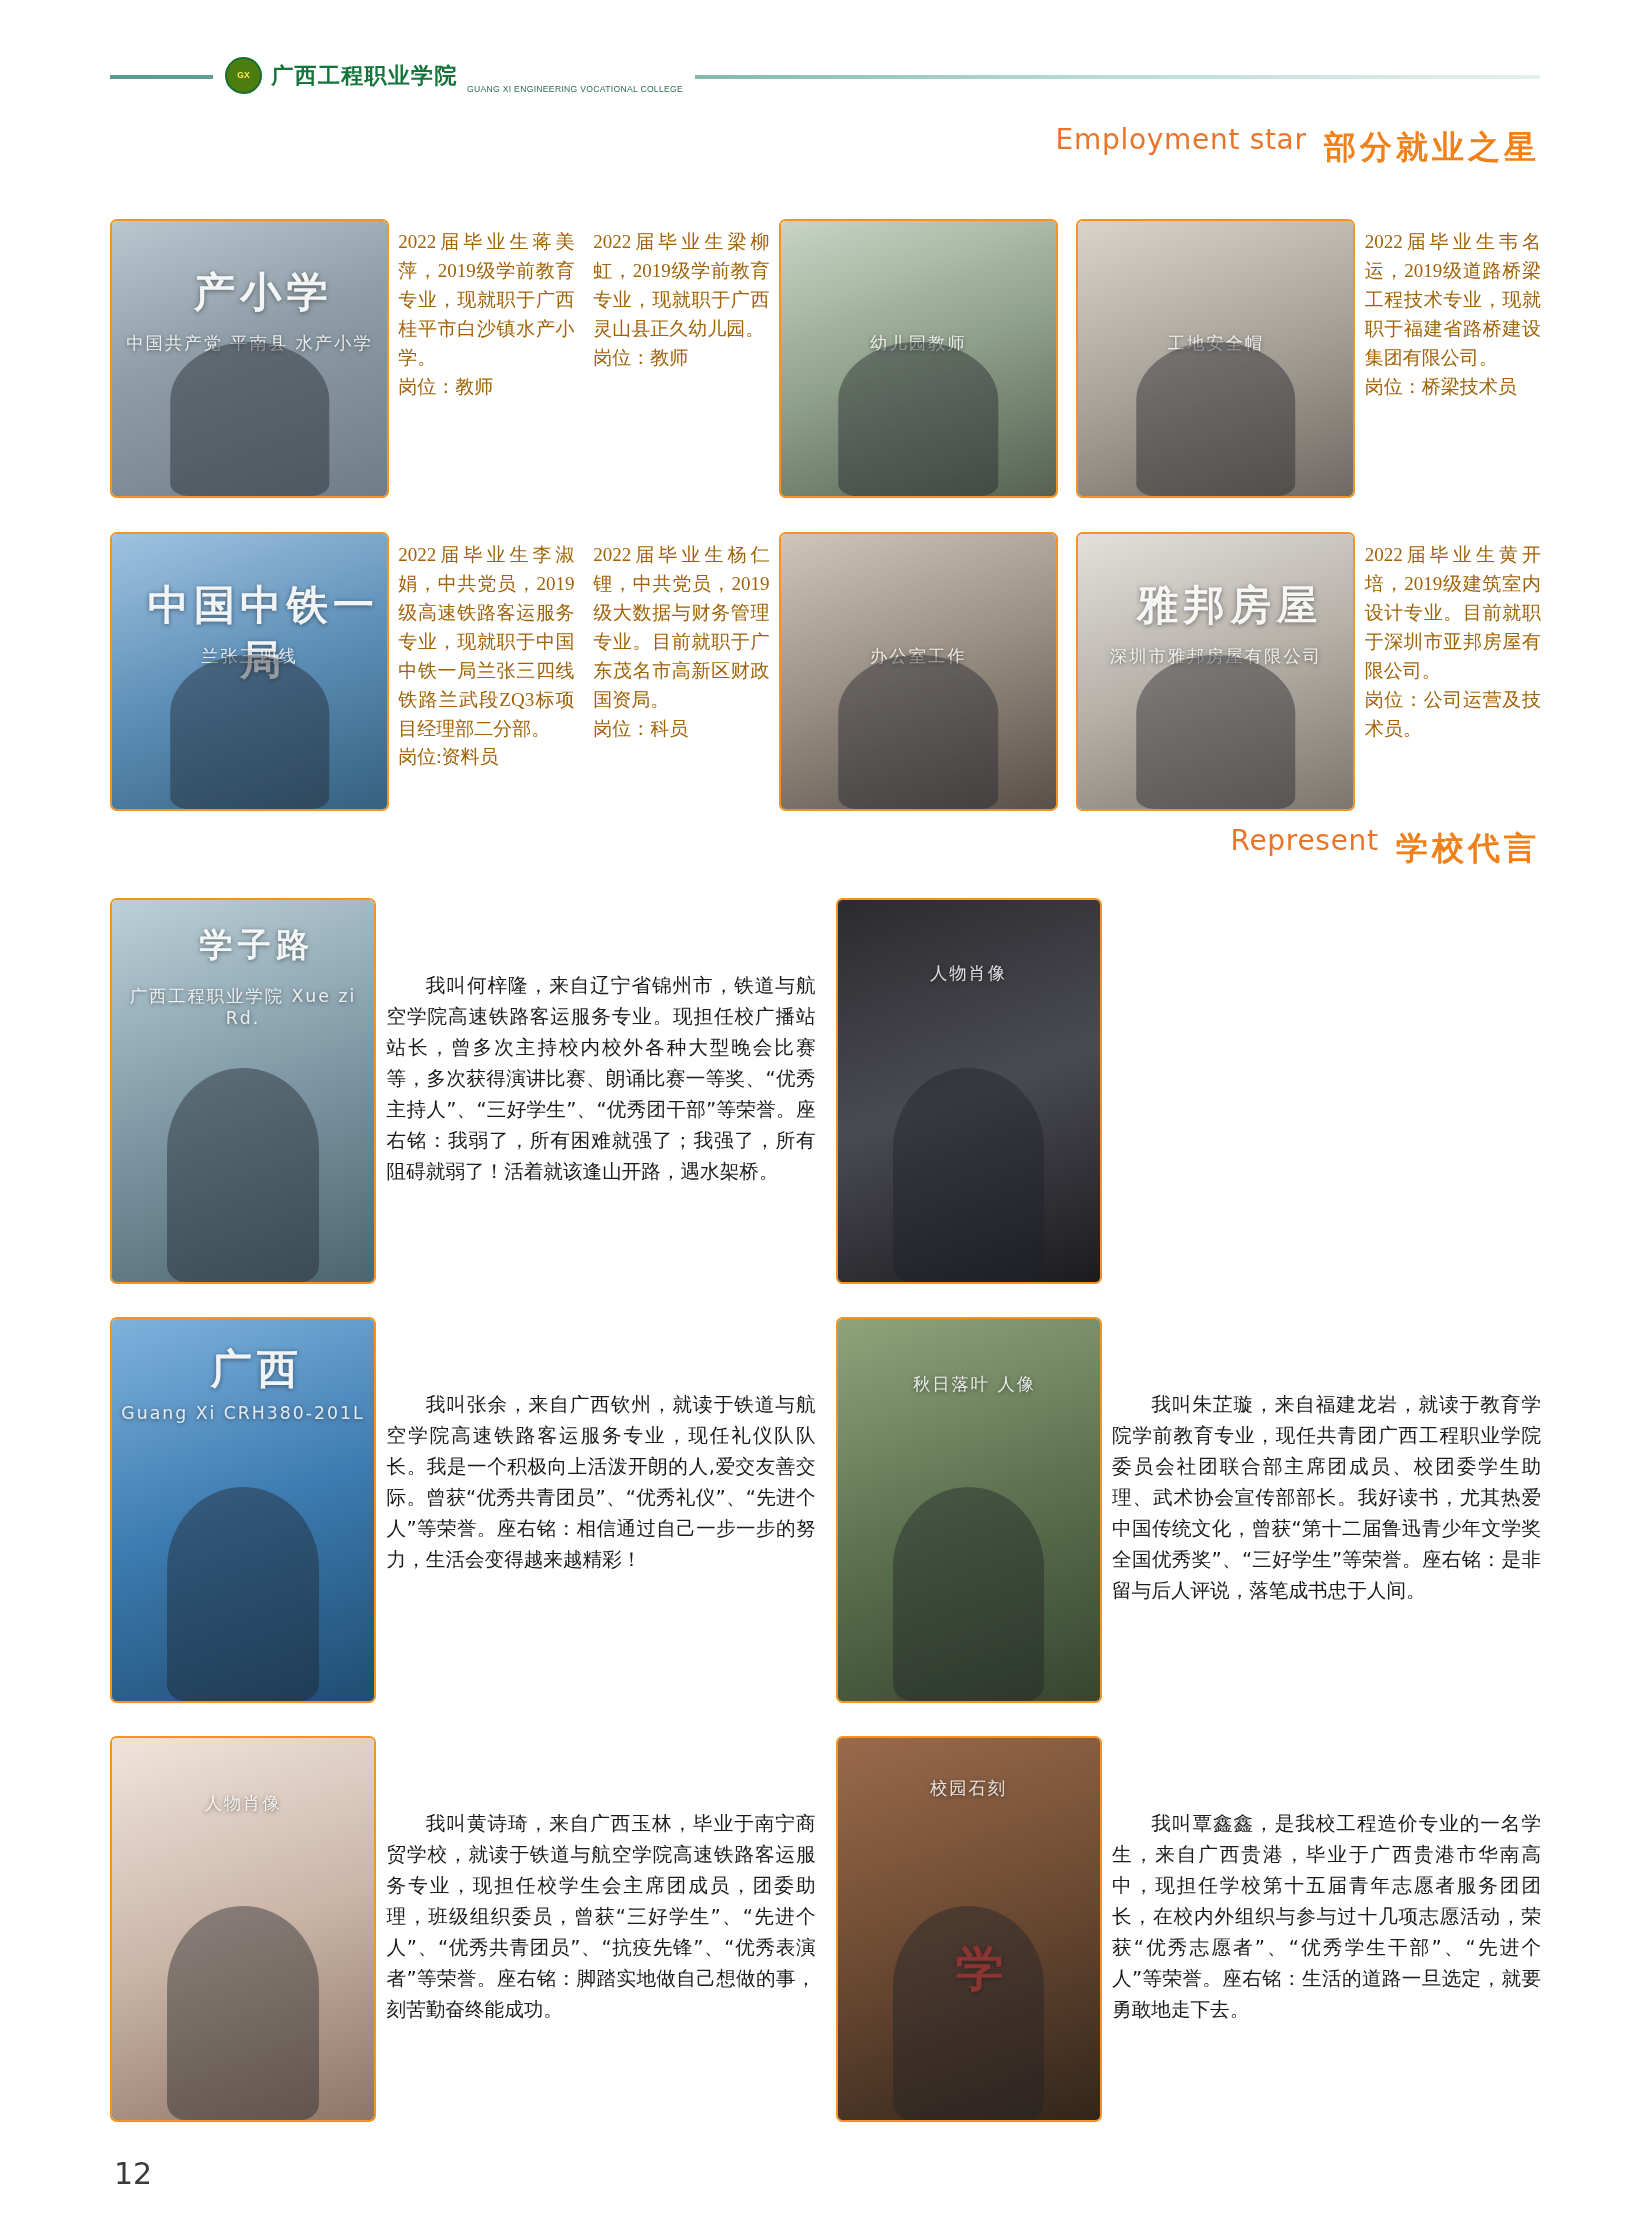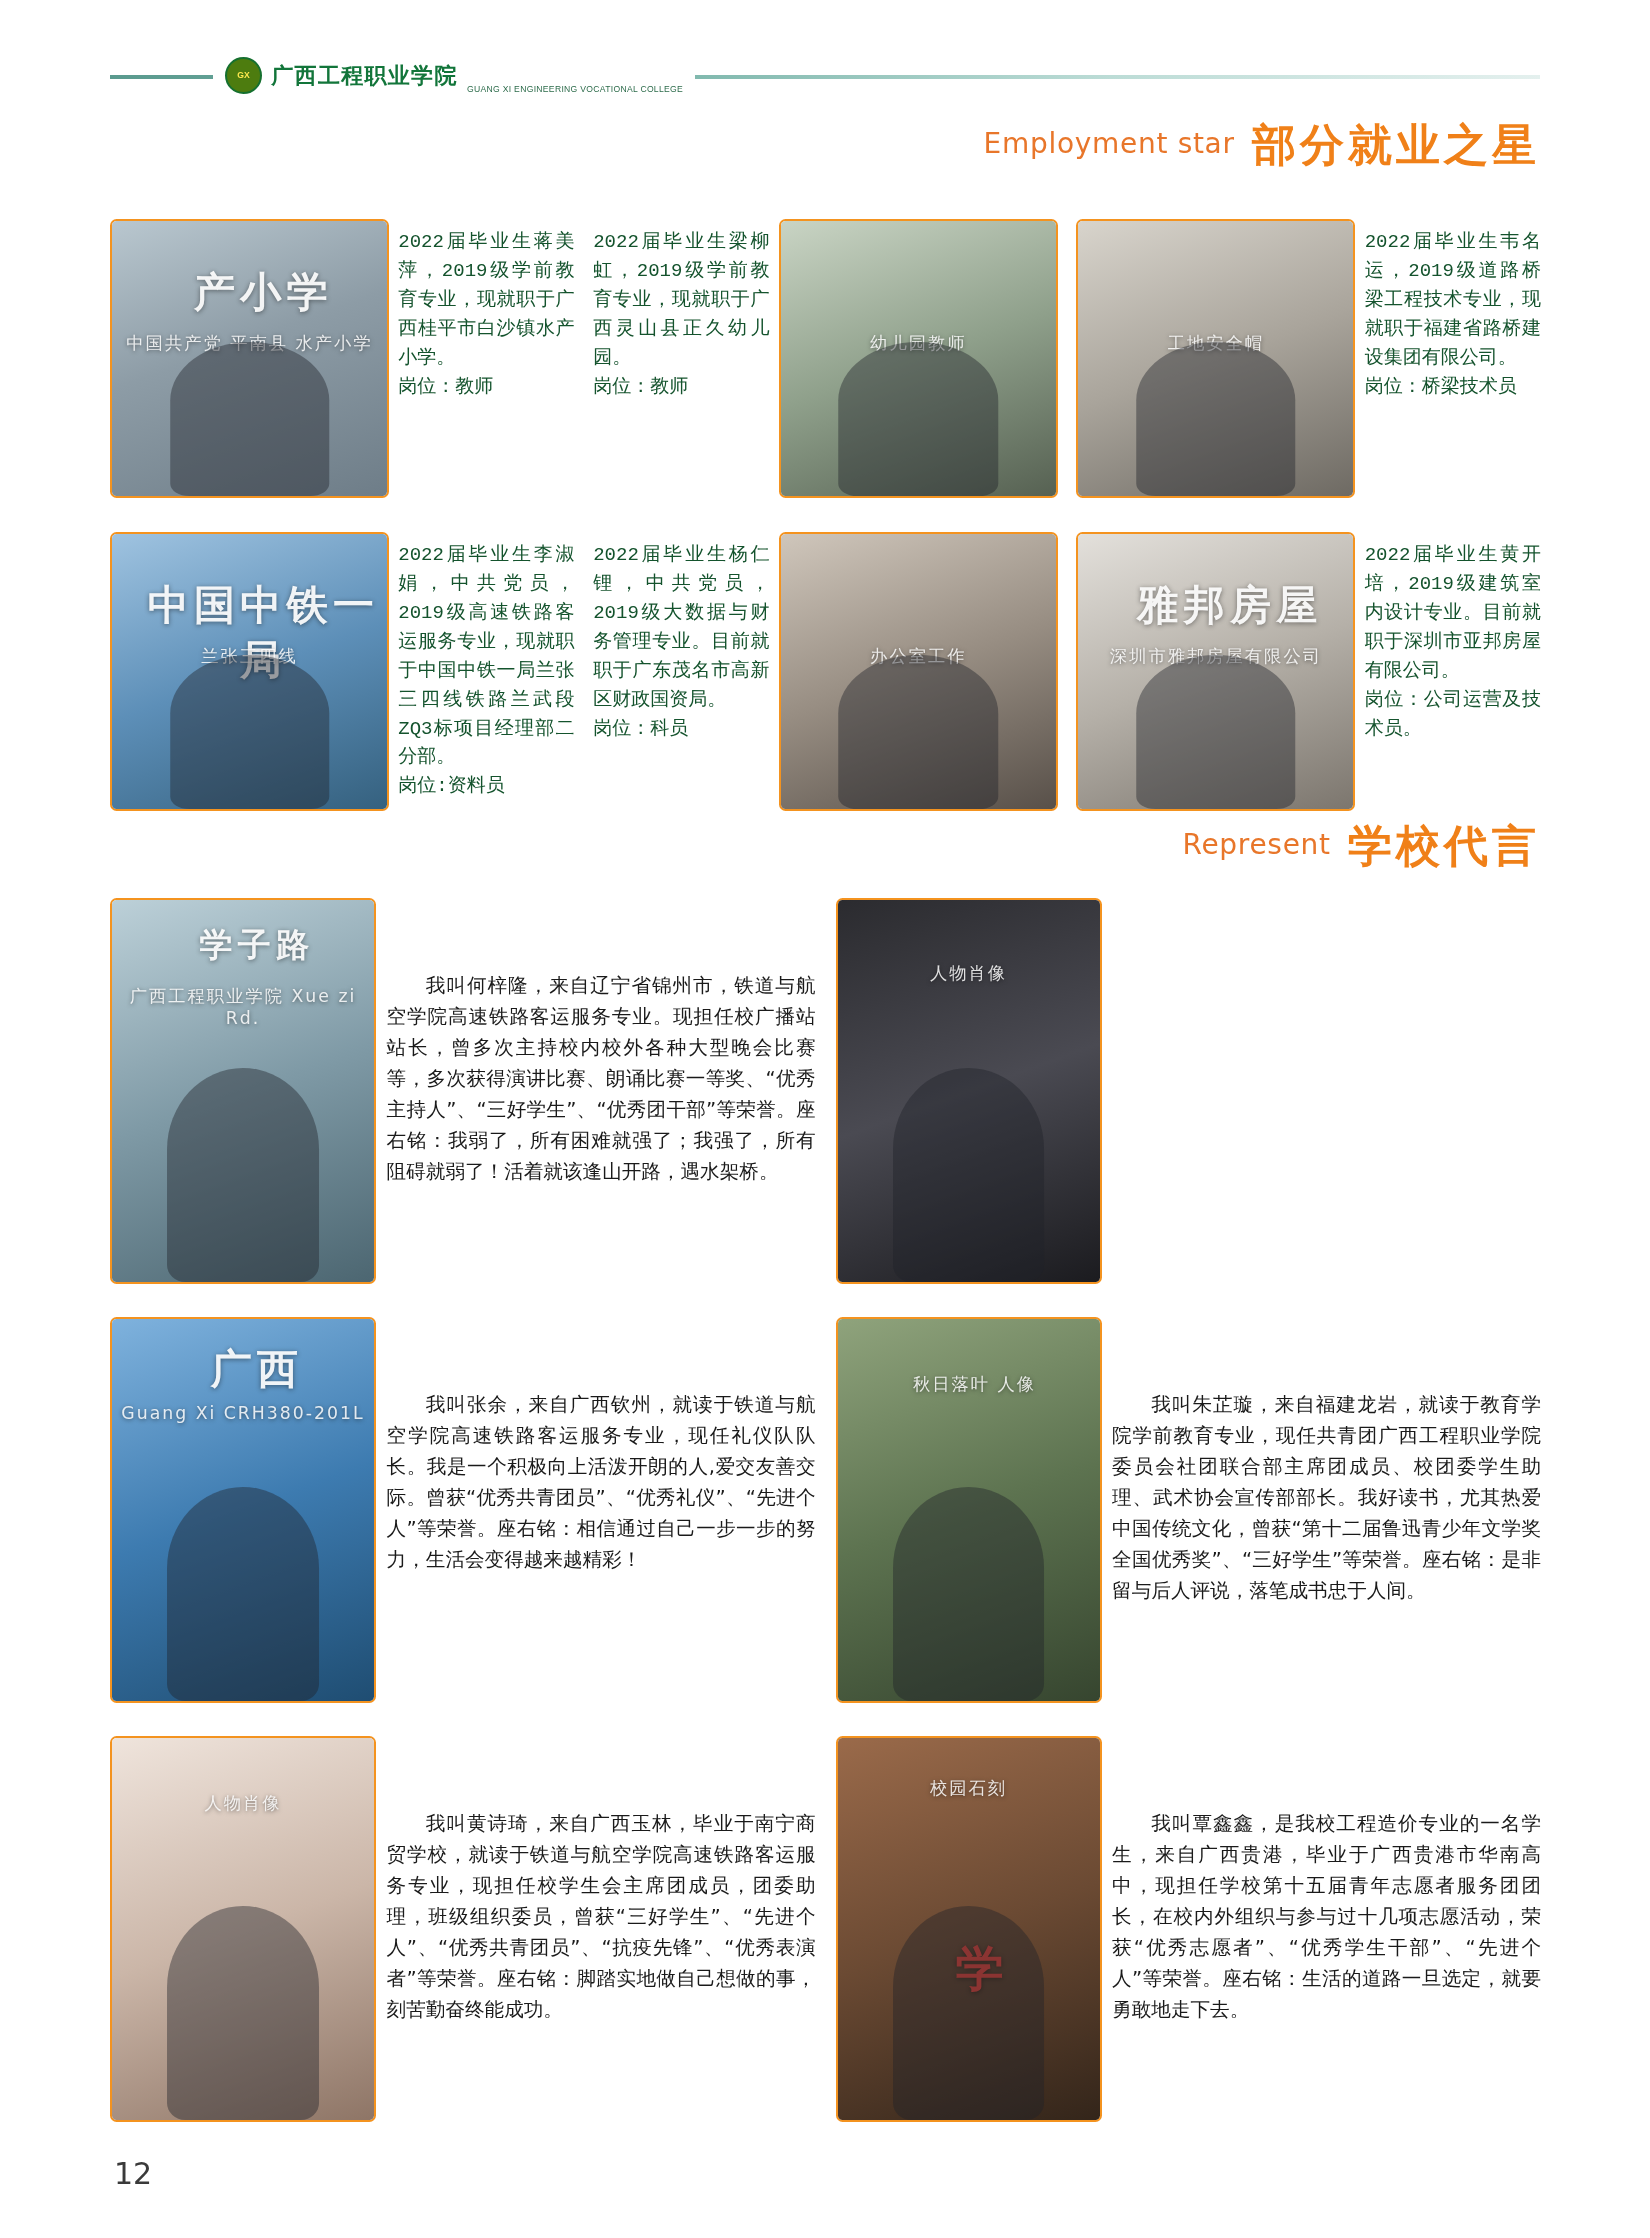--- a/index.html
+++ b/index.html
@@ -80,21 +80,21 @@
   .sec-en {
     font-size: 28px;
     color: #e8762a;
     letter-spacing: 0.7px;
     font-family: "DejaVu Sans", sans-serif;
     padding-bottom: 6.6px;
   }
   .sec-cn {
     font-family: "DejaVu Serif", serif;
     font-weight: bold;
-    font-size: 44px;
+    font-size: 32px;
     color: #f08018;
     letter-spacing: 4px;
     line-height: 1;
   }
 
   
   .emp-grid {
     position: absolute;
     left: 110px;
     top: 219px;
@@ -116,24 +116,24 @@
     overflow: hidden;
     position: relative;
     flex: 0 0 auto;
   }
   .emp-photo {
     width: 279px;
     height: 279px;
   }
   .emp-text {
     flex: 1;
-    font-family: Liberation Mono, monospace;
+    font-family: Liberation Serif, serif;
     font-size: 19px;
     line-height: 1.52;
-    color: #14532d;
+    color: #a16207;
     text-align: justify;
     text-justify: inter-ideograph;
     padding-top: 9.3px;
   }
   .emp-text .post {
     display: block;
     text-align: justify;
   }
 
   

